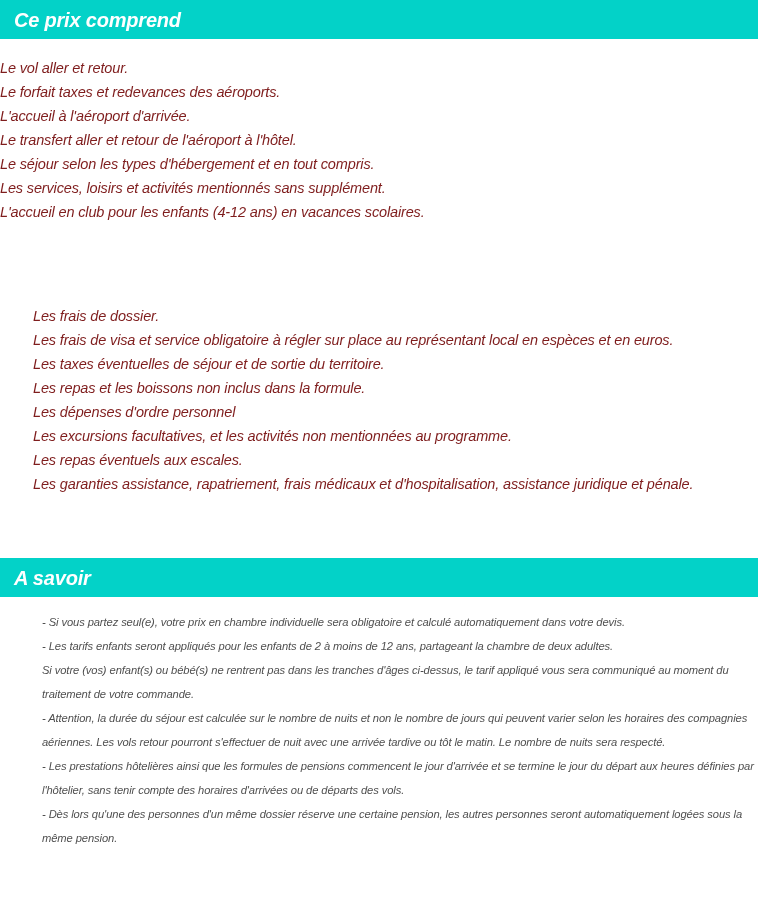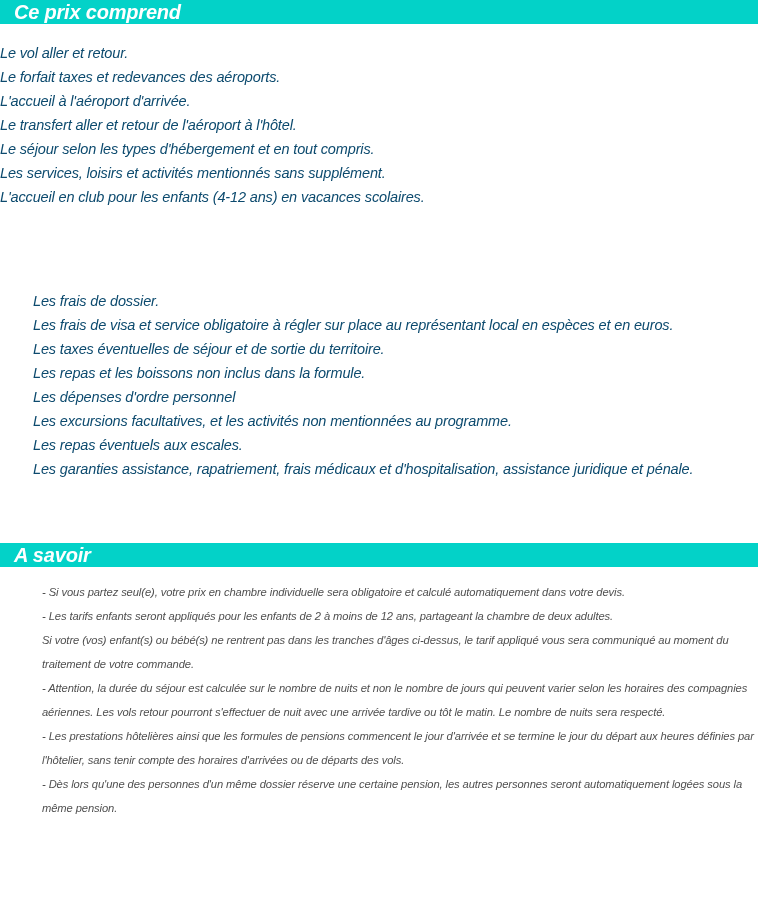--- a/index.html
+++ b/index.html
@@ -17,21 +17,21 @@
     -webkit-font-smoothing: antialiased;
   }
   .page {
     width: 758px;
     position: relative;
   }
 
   
   .section-header {
     background: #03d2c8;
-    height: 24px;
+    height: 39px;
     display: flex;
     align-items: center;
     padding: 0 14px;
     box-sizing: border-box;
   }
   .section-header .section-title {
     color: #ffffff;
     font-style: italic;
     font-weight: bold;
     font-size: 20px;
@@ -48,21 +48,21 @@
   
   .feature-list {
     list-style: none;
     margin: 0;
     padding: 0;
   }
   .feature-list li {
     font-style: italic;
     font-size: 14.5px;
     line-height: 24px;
-    color: #0c4a6e;
+    color: #7f1d1d;
     letter-spacing: -0.15px;
     white-space: nowrap;
   }
   .list-included {
     padding-top: 17px;
   }
   .list-excluded {
     padding-top: 17px;
     padding-left: 33px;
   }

